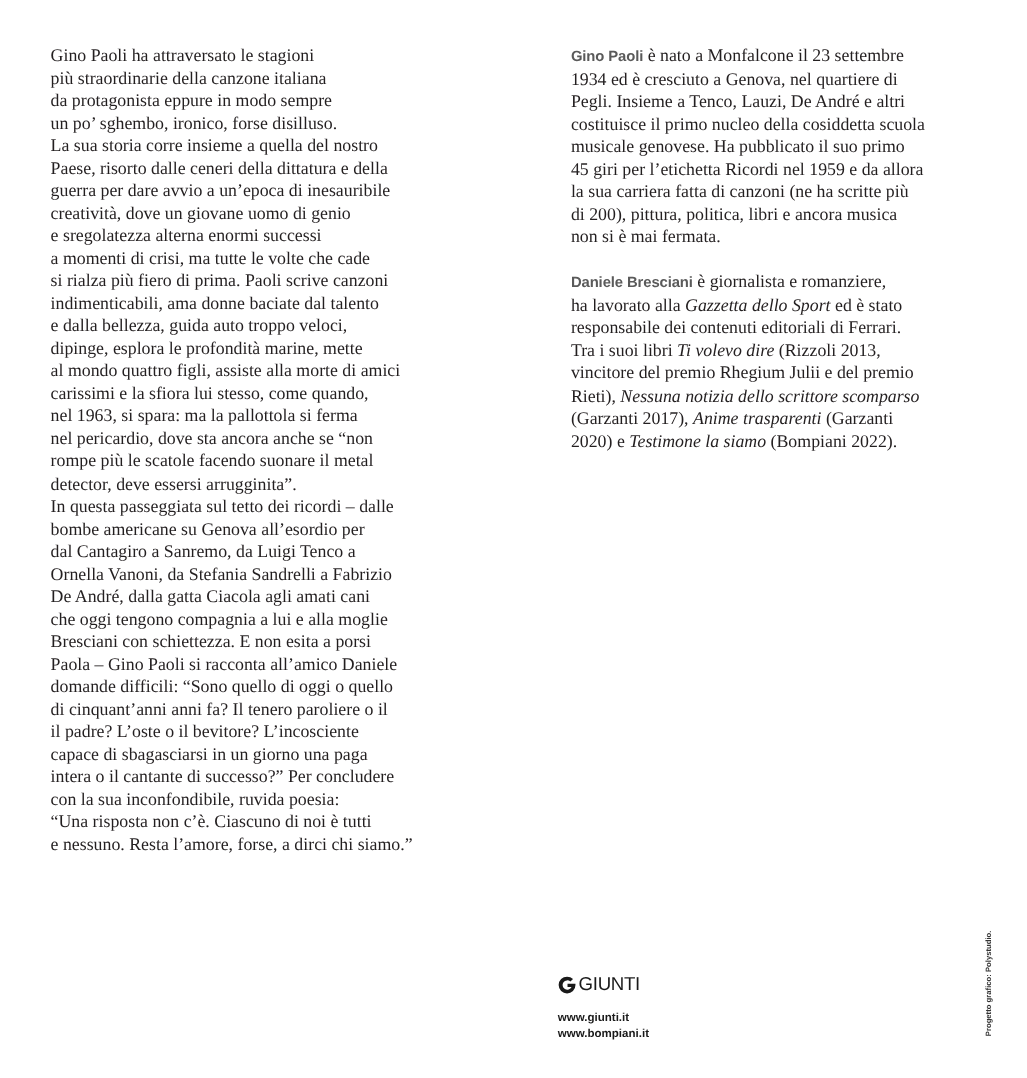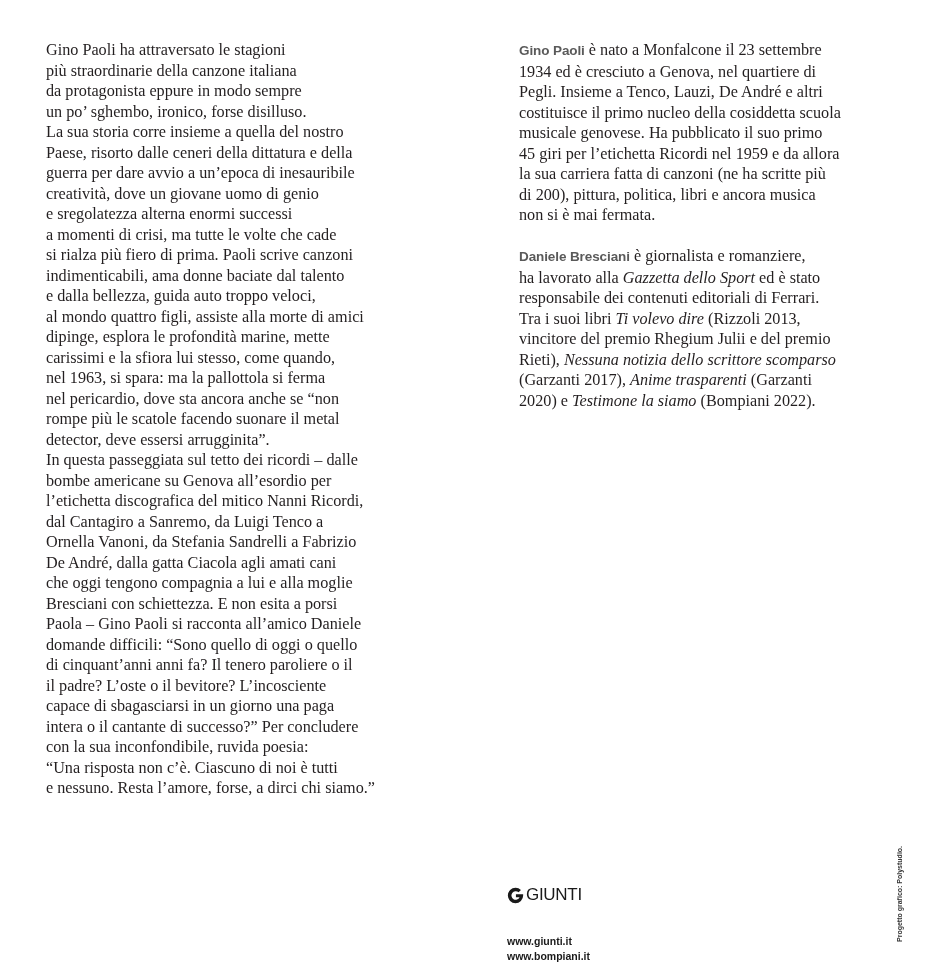--- a/index.html
+++ b/index.html
@@ -66,21 +66,21 @@
       margin-right: 2px;
     }
     .logo-text {
       font-size: 17px;
       font-weight: normal;
       letter-spacing: -0.3px;
       color: #1a1a1a;
       text-align: center;
     }
     .urls {
-      margin-top: 28px;
+      margin-top: 12px;
       font-size: 10.5px;
       font-weight: bold;
       line-height: 15px;
       color: #1a1a1a;
     }
     .credit {
       position: absolute;
       left: 896px;
       top: 942px;
       transform: rotate(-90deg);
@@ -102,30 +102,29 @@
     <span class="line">un po’ sghembo, ironico, forse disilluso.</span>
     <span class="line">La sua storia corre insieme a quella del nostro</span>
     <span class="line">Paese, risorto dalle ceneri della dittatura e della</span>
     <span class="line">guerra per dare avvio a un’epoca di inesauribile</span>
     <span class="line">creatività, dove un giovane uomo di genio</span>
     <span class="line">e sregolatezza alterna enormi successi</span>
     <span class="line">a momenti di crisi, ma tutte le volte che cade</span>
     <span class="line">si rialza più fiero di prima. Paoli scrive canzoni</span>
     <span class="line">indimenticabili, ama donne baciate dal talento</span>
     <span class="line">e dalla bellezza, guida auto troppo veloci,</span>
+    <span class="line">dipinge, esplora le profondità marine, mette</span>
     <span class="line">al mondo quattro figli, assiste alla morte di amici</span>
-    <span class="line">dipinge, esplora le profondità marine, mette</span>
     <span class="line">carissimi e la sfiora lui stesso, come quando,</span>
     <span class="line">nel 1963, si spara: ma la pallottola si ferma</span>
     <span class="line">nel pericardio, dove sta ancora anche se “non</span>
     <span class="line">rompe più le scatole facendo suonare il metal</span>
     <span class="line">detector, deve essersi arrugginita”.</span>
     <span class="line">In questa passeggiata sul tetto dei ricordi – dalle</span>
     <span class="line">bombe americane su Genova all’esordio per</span>
-    <span class="line">l’etichetta discografica del mitico Nanni Ricordi,</span>
     <span class="line">dal Cantagiro a Sanremo, da Luigi Tenco a</span>
     <span class="line">Ornella Vanoni, da Stefania Sandrelli a Fabrizio</span>
     <span class="line">De André, dalla gatta Ciacola agli amati cani</span>
     <span class="line">che oggi tengono compagnia a lui e alla moglie</span>
     <span class="line">Bresciani con schiettezza. E non esita a porsi</span>
     <span class="line">Paola – Gino Paoli si racconta all’amico Daniele</span>
     <span class="line">domande difficili: “Sono quello di oggi o quello</span>
     <span class="line">di cinquant’anni anni fa? Il tenero paroliere o il</span>
     <span class="line">il padre? L’oste o il bevitore? L’incosciente</span>
     <span class="line">capace di sbagasciarsi in un giorno una paga</span>

